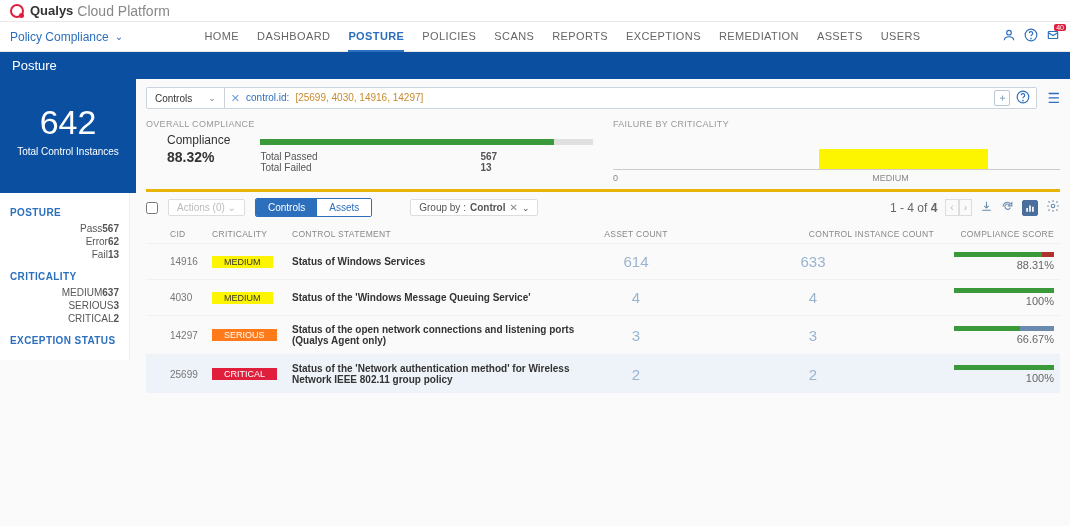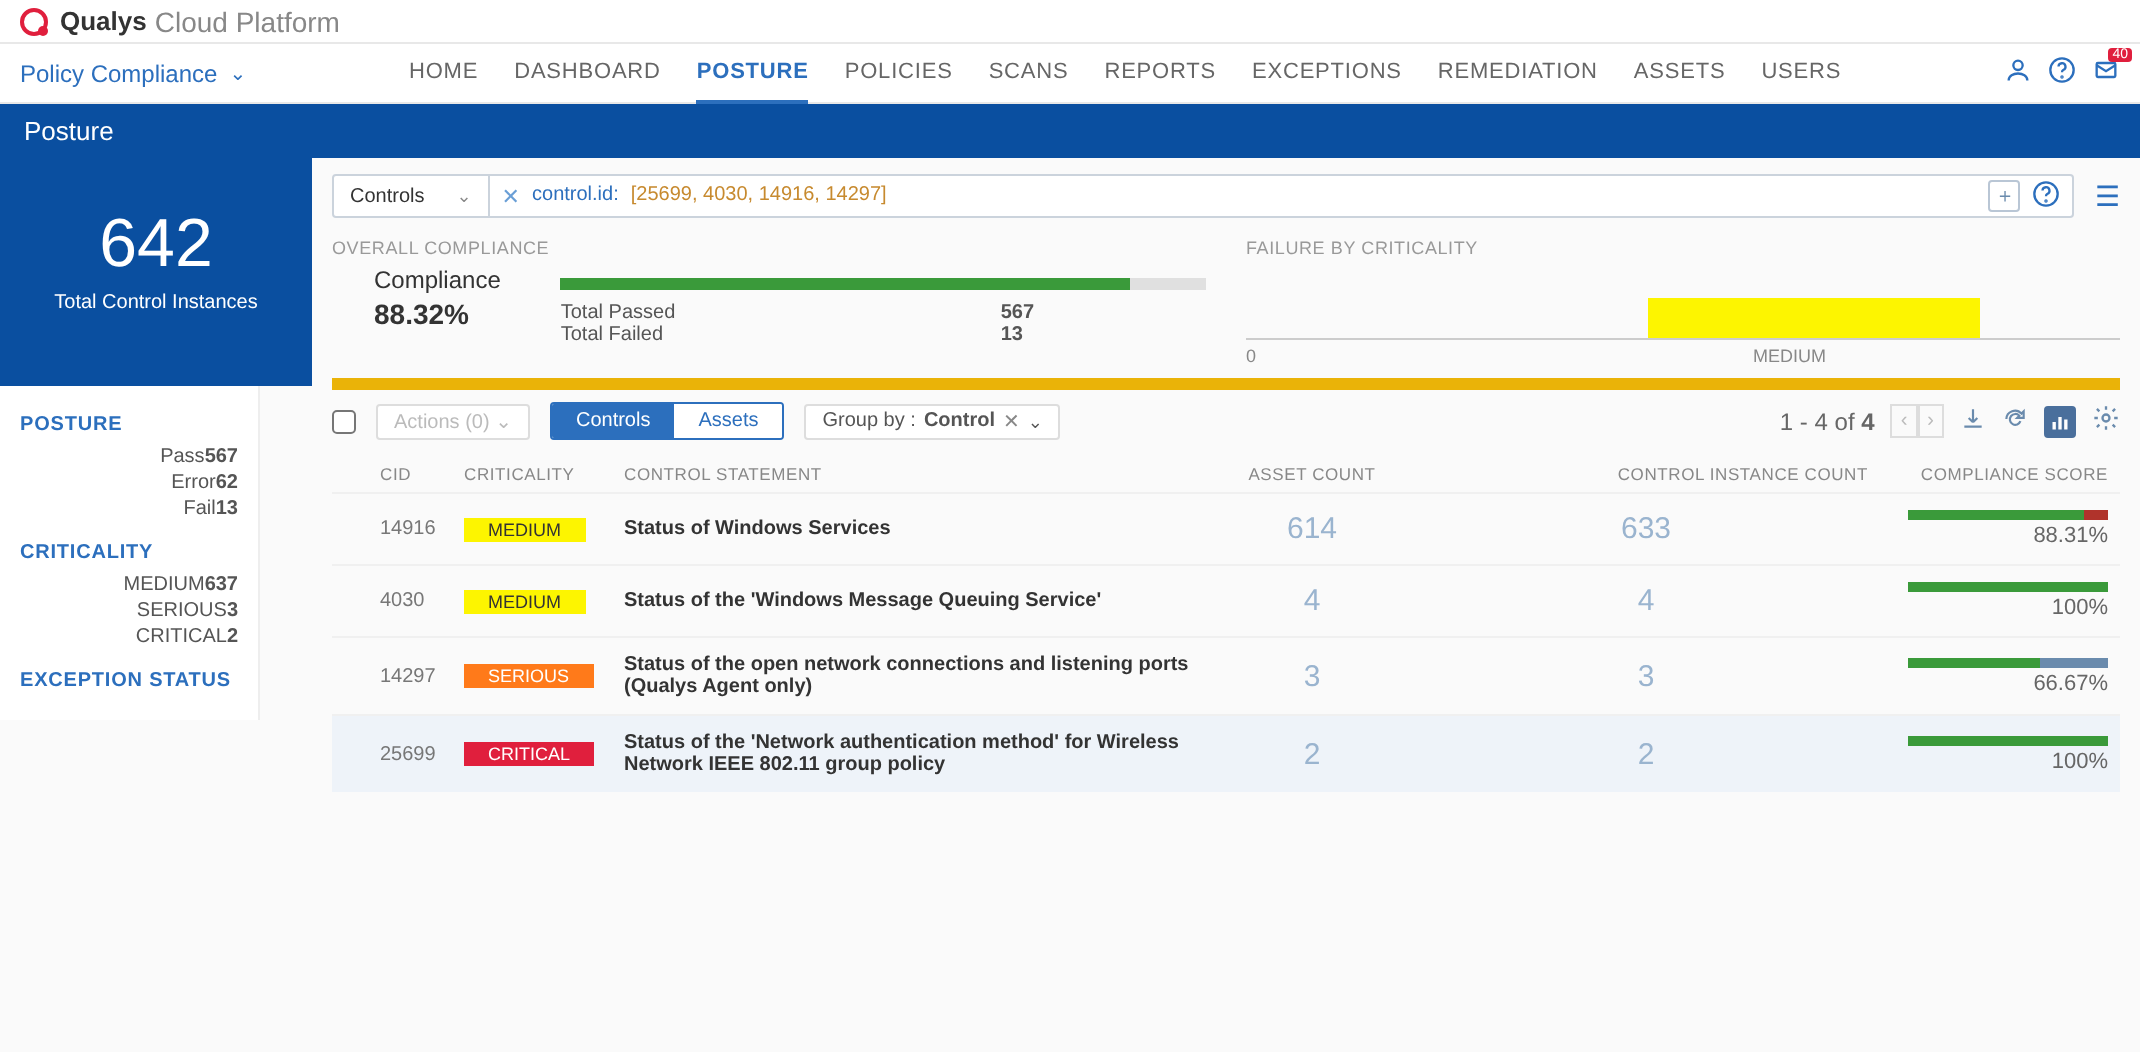--- a/index.html
+++ b/index.html
@@ -13,57 +13,57 @@
     .module-sel { display:flex; align-items:center; color:#2c6fbd; font-size:12px; font-weight:500;}
     .module-sel .chev { margin-left:6px; font-size:10px;}
     .nav { display:flex; gap: 18px; }
     .nav a { text-decoration:none; color:#666; font-size:11px; letter-spacing:0.4px; padding:8px 0; }
     .nav a.active { color:#2c6fbd; border-bottom:2px solid #2c6fbd; font-weight:600;}
     .userbox { display:flex; gap:8px; align-items:center; color:#2c6fbd;}
     .icon-btn { cursor:pointer; font-size:13px; position:relative; }
     .badge { position:absolute; top:-4px; right:-6px; background:#e01f3d; color:#fff; font-size:7px; padding:0 2px; border-radius:2px;}
     .blue-bar { background:#0a4fa0; color:#fff; padding: 6px 12px; font-size:13px;}
     .layout { display:flex; }
-    .side-big { width:156px; background:#0a4fa0; color:#fff; text-align:center; padding: 24px 6px 36px; }
+    .side-big { width:136px; background:#0a4fa0; color:#fff; text-align:center; padding: 24px 6px 36px; }
     .side-big .num { font-size: 34px; font-weight:300;}
     .side-big .lbl { font-size: 10px; margin-top:4px;}
     .side-sm { width:130px; background:#fff; padding: 10px 10px; border-right:1px solid #eee; font-size:10px; color:#333;}
     .side-sm .hdr { color:#2c6fbd; font-size:10px; letter-spacing:0.4px; margin: 4px 0 4px; font-weight:600;}
     .side-sm .row { display:flex; justify-content:flex-end; padding:1px 0; color:#555;}
     .side-sm .row .v { font-weight:600;}
     .main { flex:1; background:#fafafa; padding: 8px 10px; }
     .filter-dd { display:inline-flex; align-items:center; border:1px solid #cbd3dc; background:#fff; height:22px; padding:0 8px; font-size:10px; color:#333; border-radius:2px 0 0 2px;}
     .search-row { display:flex; align-items:center; margin-bottom:6px;}
     .search-box { flex:1; display:flex; align-items:center; border:1px solid #cbd3dc; border-left:none; height:22px; background:#fff; padding:0 6px; border-radius:0 2px 2px 0;}
     .search-box .x { color:#6a9fd6; font-size:11px; margin-right:6px; cursor:pointer;}
     .search-box code { font-family: 'Courier New', monospace; font-size:10px; color:#333;}
     .search-box code .k { color:#2c6fbd;}
     .search-box code .v { color:#c78a2f;}
     .search-trail { margin-left:auto; display:flex; gap:6px; color:#2c6fbd; align-items:center;}
     .ham { margin-left:10px; color:#2c6fbd; font-size:14px; cursor:pointer;}
-    .summary { display:flex; gap:20px; padding: 4px 0 10px; border-bottom:6px solid #eab308;}
+    .summary { display:flex; gap:20px; padding: 4px 0 10px; border-bottom:3px solid #eab308;}
     .sum-l { flex:1;}
     .sum-r { flex:1;}
     .sect-lbl { font-size:9px; color:#999; letter-spacing:0.3px; margin-bottom:4px;}
     .comp-title { font-size:12px; color:#333; }
     .comp-pct { font-size:14px; font-weight:600; margin-top:2px;}
     .bar { height:6px; background:#e0e0e0; margin-top:6px; position:relative;}
     .bar .fill { height:100%; background:#3a9a3a;}
     .fail-bar-wrap { position:relative; height:40px; margin-top:10px;}
     .fail-baseline { position:absolute; left:0; right:0; top:30px; height:1px; background:#ccc;}
     .fail-yellow { position:absolute; left:46%; width:38%; height:20px; top:10px; background:#fdf500;}
     .fail-zero { position:absolute; left:0; top:34px; font-size:9px; color:#888;}
     .fail-med { position:absolute; left:58%; top:34px; font-size:9px; color:#888;}
     .toolbar { display:flex; align-items:center; gap:10px; padding: 6px 0 4px;}
     .cb { width:12px; height:12px;}
     .actions-dd { border:1px solid #ddd; color:#bbb; font-size:10px; padding:2px 8px; border-radius:2px; background:#fff;}
     .seg { display:flex; border:1px solid #2c6fbd; border-radius:2px; overflow:hidden;}
     .seg a { font-size:10px; padding:3px 12px; color:#2c6fbd; text-decoration:none; background:#fff;}
     .seg a.on { background:#2c6fbd; color:#fff;}
-    .grp { display:flex; align-items:center; gap:4px; border:1px solid #ddd; padding:2px 8px; font-size:10px; color:#555; background:#fff; border-radius:2px;}
+    .grp { display:flex; align-items:center; gap:4px; border:1px solid #ddd; padding:2px 8px; font-size:10px; color:#555; background:#fff; border-radius:2px;margin-left:28px;}
     .grp b { font-weight:600;}
     .grp .x2 { color:#888; cursor:pointer;}
     .tool-r { margin-left:auto; display:flex; align-items:center; gap:8px; color:#6a8bad;}
     .pager { display:flex; align-items:center; gap:0;}
     .pager span { border:1px solid #ddd; padding:2px 4px; font-size:10px; color:#bbb;}
     table.data { width:100%; border-collapse:collapse; margin-top:4px;}
     table.data th { text-align:left; font-size:8.5px; color:#888; font-weight:500; letter-spacing:0.3px; padding: 4px 6px;}
     table.data th.r { text-align:right;}
     table.data td { padding: 8px 6px; font-size:10px; color:#333; vertical-align:middle; border-top:1px solid #f0f0f0;}
     table.data td.cid { color:#777;}

